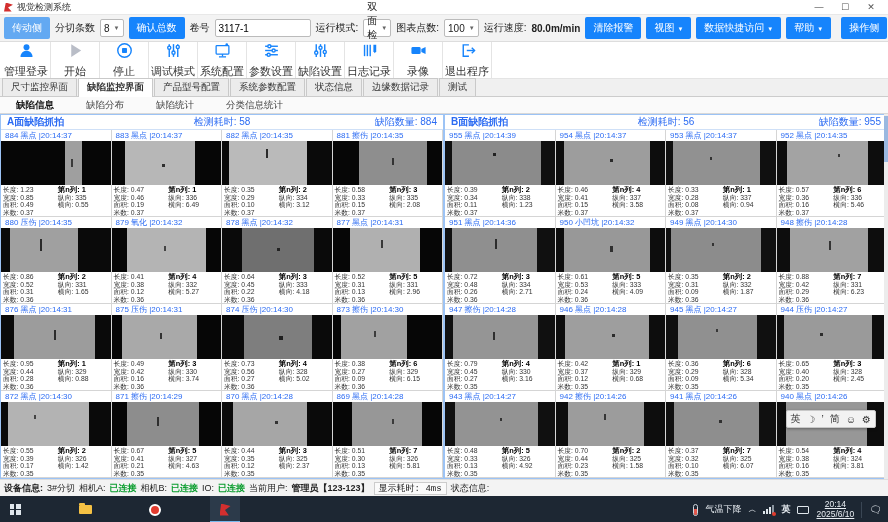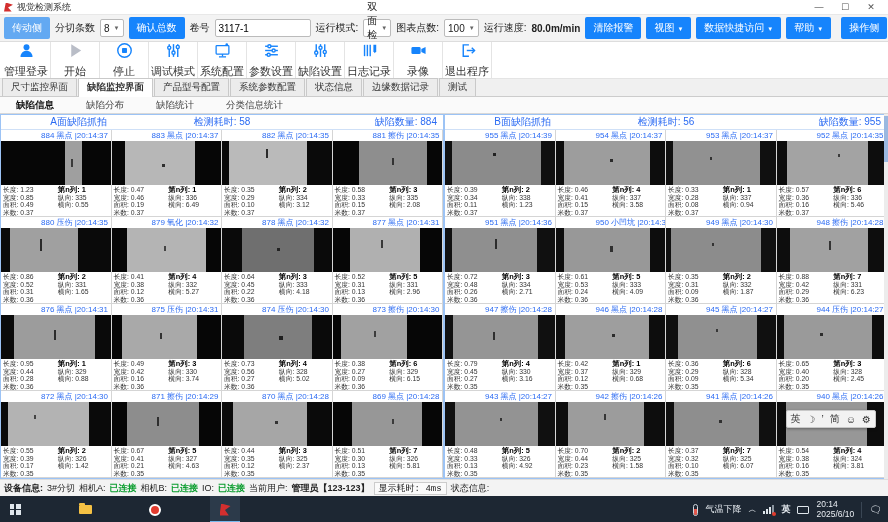--- a/index.html
+++ b/index.html
@@ -29,26 +29,26 @@
   #tabs1 { height:18px; background:#f0f0f0; display:flex; align-items:flex-end; padding-left:2px; border-bottom:1px solid #ccc; }
   .tab1 { font-size:9.5px; color:#333; padding:2px 8px 2px; border:1px solid #c9c9c9; border-bottom:none; background:#ececec; margin-right:1px; cursor:pointer;margin-top:36px; }
   .tab1.active { background:#fff; font-weight:bold; position:relative; top:1px; padding-bottom:3px; }
   #tabs2 { height:17px; background:#fafafa; display:flex; align-items:center; border-bottom:1px solid #d8d8d8; }
   .tab2 { font-size:9.5px; color:#444; padding:0 16px; cursor:pointer; }
   .tab2.active { font-weight:bold; color:#111; }
   
   #main { height:365px; display:flex; position:relative; }
   .panel { width:444px; border:1px solid #9cc3f5; display:flex; flex-direction:column; }
   .panel-header { height:16px; display:flex; align-items:center; font-size:10px; color:#2b6bf3; padding:0 6px; border-bottom:1px solid #cfe0f7; }
-  .panel-title { font-weight:normal; flex:1;text-align:center; }
+  .panel-title { font-weight:bold; flex:1; }
   .panel-mid { flex:1; text-align:center; }
   .panel-right { flex:1; text-align:right; }
   .grid { flex:1; display:grid; grid-template-columns:repeat(4,1fr); grid-auto-rows:87px; }
   .cell { border-right:1px solid #d5d5d5; border-bottom:1px solid #d5d5d5; overflow:hidden; cursor:pointer; background:#fff; }
-  .cell-head { height:11px; font-size:8px; color:#2b6bf3; white-space:nowrap; padding-left:4px; line-height:11px; overflow:hidden;margin-left:36px; }
+  .cell-head { height:11px; font-size:8px; color:#2b6bf3; white-space:nowrap; padding-left:4px; line-height:11px; overflow:hidden; }
   .cell-img { height:44px; position:relative; overflow:hidden; }
   .cell-img .band,.cell-img .mark { position:absolute; }
   .cell-img .band { top:0; bottom:0; }
   .cell-meta { display:flex; font-size:6.8px; line-height:7.6px; color:#333; padding:1px 2px 0; }
   .meta-left { width:52%; }
   .meta-right { width:48%; }
   .meta-right .colline { font-size:7.4px; font-weight:bold; color:#000; }
   #scrollbar { position:absolute; right:0; top:0; width:4px; height:365px; background:#ececec; }
   #scrollthumb { position:absolute; top:2px; left:0; width:4px; height:46px; background:#9ab8e0; }
   
@@ -71,21 +71,21 @@
   .redflag-app { width:11px; height:12px; background:#d32f2f; clip-path:polygon(0 100%,15% 0,100% 20%,50% 55%,85% 100%); }
   .tray { margin-left:auto; display:flex; align-items:center; gap:7px; padding-right:6px; font-size:9px; }
   .thermo { width:5px; height:12px; border:1px solid #cfd6dd; border-radius:3px; position:relative; }
   .thermo:after { content:""; position:absolute; bottom:0; left:0; right:0; height:6px; background:#e2574c; border-radius:0 0 2px 2px; }
   .net-ic { position:relative; width:11px; height:9px; }
   .net-ic .b1 { position:absolute; bottom:0; left:0; width:2px; height:3px; background:#dfe6ec; }
   .net-ic .b2 { position:absolute; bottom:0; left:3px; width:2px; height:5px; background:#dfe6ec; }
   .net-ic .b3 { position:absolute; bottom:0; left:6px; width:2px; height:7px; background:#dfe6ec; }
   .net-ic .b4 { position:absolute; bottom:0; left:9px; width:2px; height:9px; background:#8a949e; }
   .net-badge { position:absolute; right:-2px; bottom:-2px; width:4px; height:4px; border-radius:50%; background:#e23b2e; }
-  .clock { text-align:left; font-size:8.5px; line-height:9.5px; }
+  .clock { text-align:center; font-size:8.5px; line-height:9.5px;text-decoration:underline; }
   .kb-ic { width:12px; height:8px; border:1px solid #dfe6ec; border-radius:1px; }
   .tray-sep { width:1px; height:16px; background:#3a4654; }
 </style>
 </head>
 <body>
 
 <div id="titlebar">
   <span class="app-logo"></span>
   <span class="app-title">视觉检测系统</span>
   <span class="winctl">—</span>

